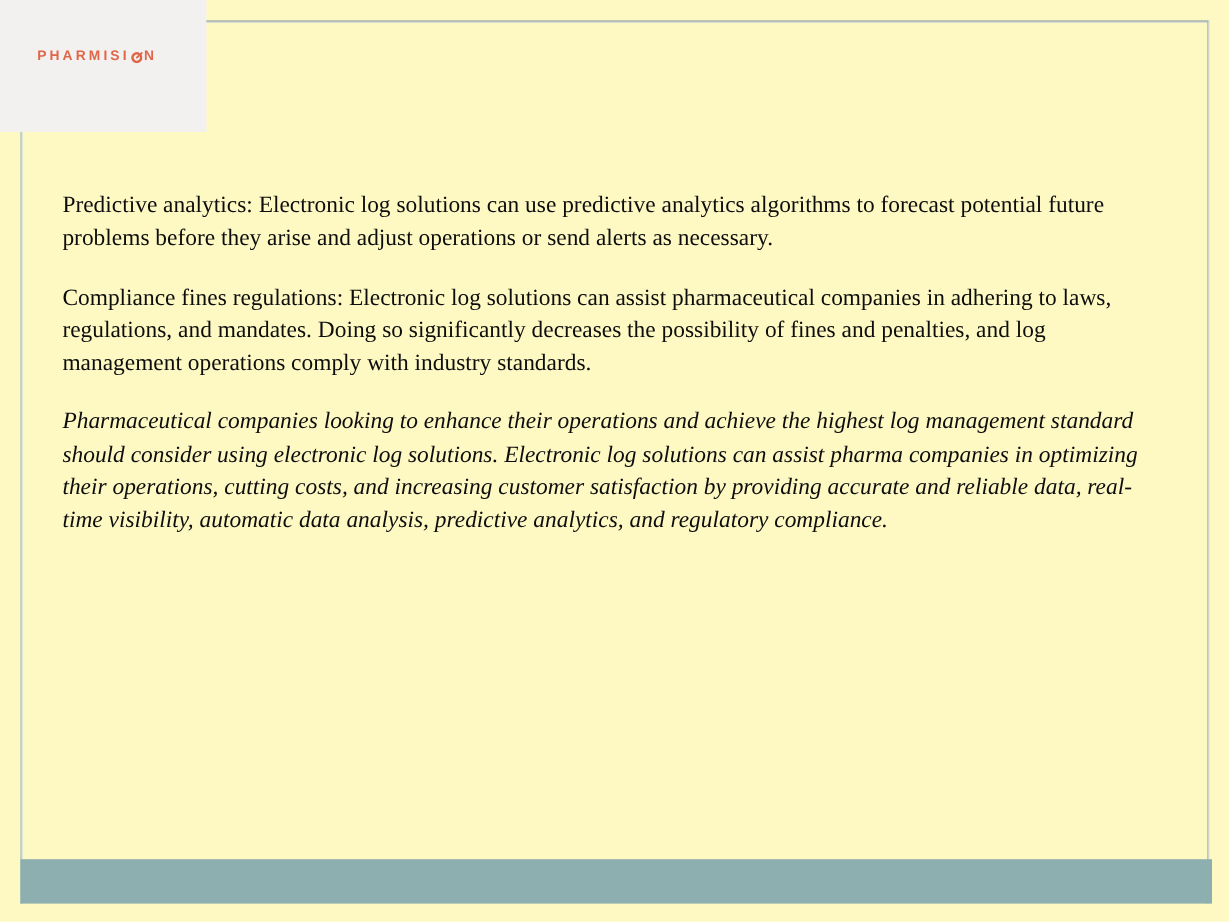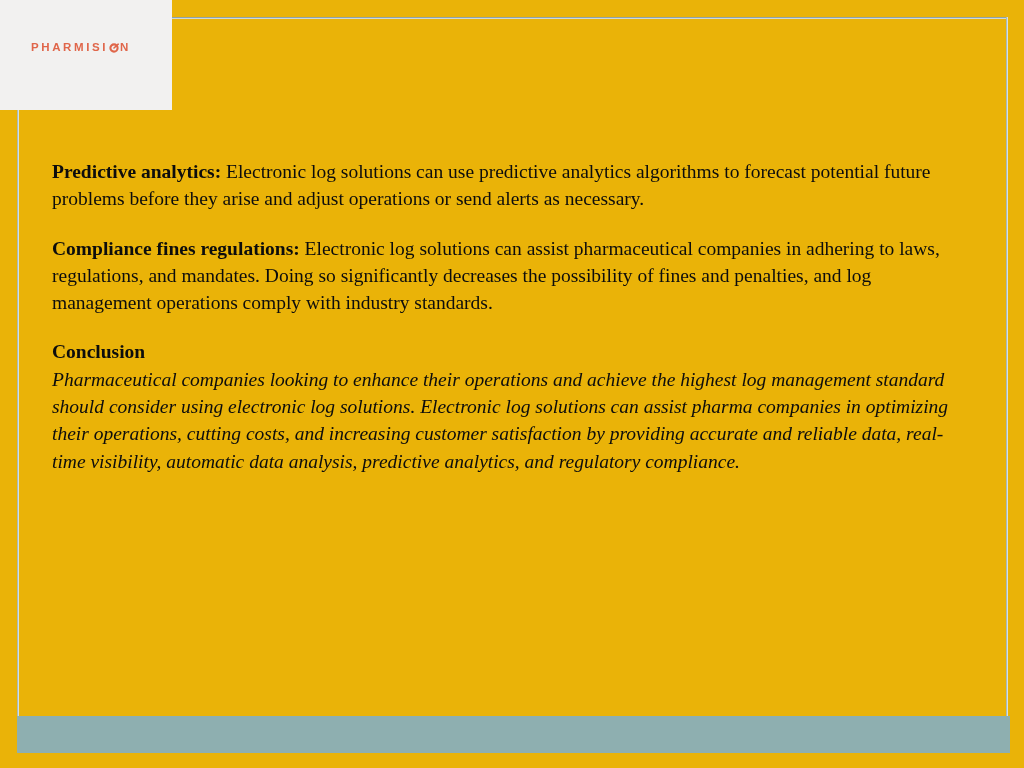--- a/index.html
+++ b/index.html
@@ -12,21 +12,21 @@
     width: 1024px;
     height: 768px;
     overflow: hidden;
     font-family: "Liberation Serif", "DejaVu Serif", serif;
   }
 
   .slide {
     position: relative;
     width: 1024px;
     height: 768px;
-    background: #eab308;
+    background: #fef9c3;
   }
 
   
   .frame-top {
     position: absolute;
     left: 171px;
     top: 17px;
     width: 836px;
     height: 1px;
     background: #8FA3A6;
@@ -94,21 +94,21 @@
   }
   .para {
     font-size: 19.5px;
     line-height: 27.3px;
     color: #0d0d0d;
     margin: 0 0 22px 0;
     text-align: left;
   }
   .para:last-child { margin-bottom: 0; }
   .lead {
-    font-weight: bold;
+    font-weight: normal;
   }
   .heading {
     font-size: 19.5px;
     line-height: 27.3px;
     font-weight: bold;
     color: #0d0d0d;
     margin: 0;
   }
   .conclusion-block { margin-bottom: 0; }
   .conclusion-block .para { margin-bottom: 0; font-style: italic; }
@@ -145,21 +145,20 @@
     </div>
   </div>
 
   <div class="content">
 
     <p class="para"><span class="lead">Predictive analytics:</span><span> Electronic log solutions can use predictive analytics algorithms to forecast potential future problems before they arise and adjust operations or send alerts as necessary.</span></p>
 
     <p class="para"><span class="lead">Compliance fines regulations:</span><span> Electronic log solutions can assist pharmaceutical companies in adhering to laws, regulations, and mandates. Doing so significantly decreases the possibility of fines and penalties, and log management operations comply with industry standards.</span></p>
 
     <div class="conclusion-block">
-      <p class="heading">Conclusion</p>
       <p class="para">Pharmaceutical companies looking to enhance their operations and achieve the highest log management standard should consider using electronic log solutions. Electronic log solutions can assist pharma companies in optimizing their operations, cutting costs, and increasing customer satisfaction by providing accurate and reliable data, real-time visibility, automatic data analysis, predictive analytics, and regulatory compliance.</p>
     </div>
 
   </div>
 
   <div class="footer-band"></div>
 
 </div>
 
 </body></html>

